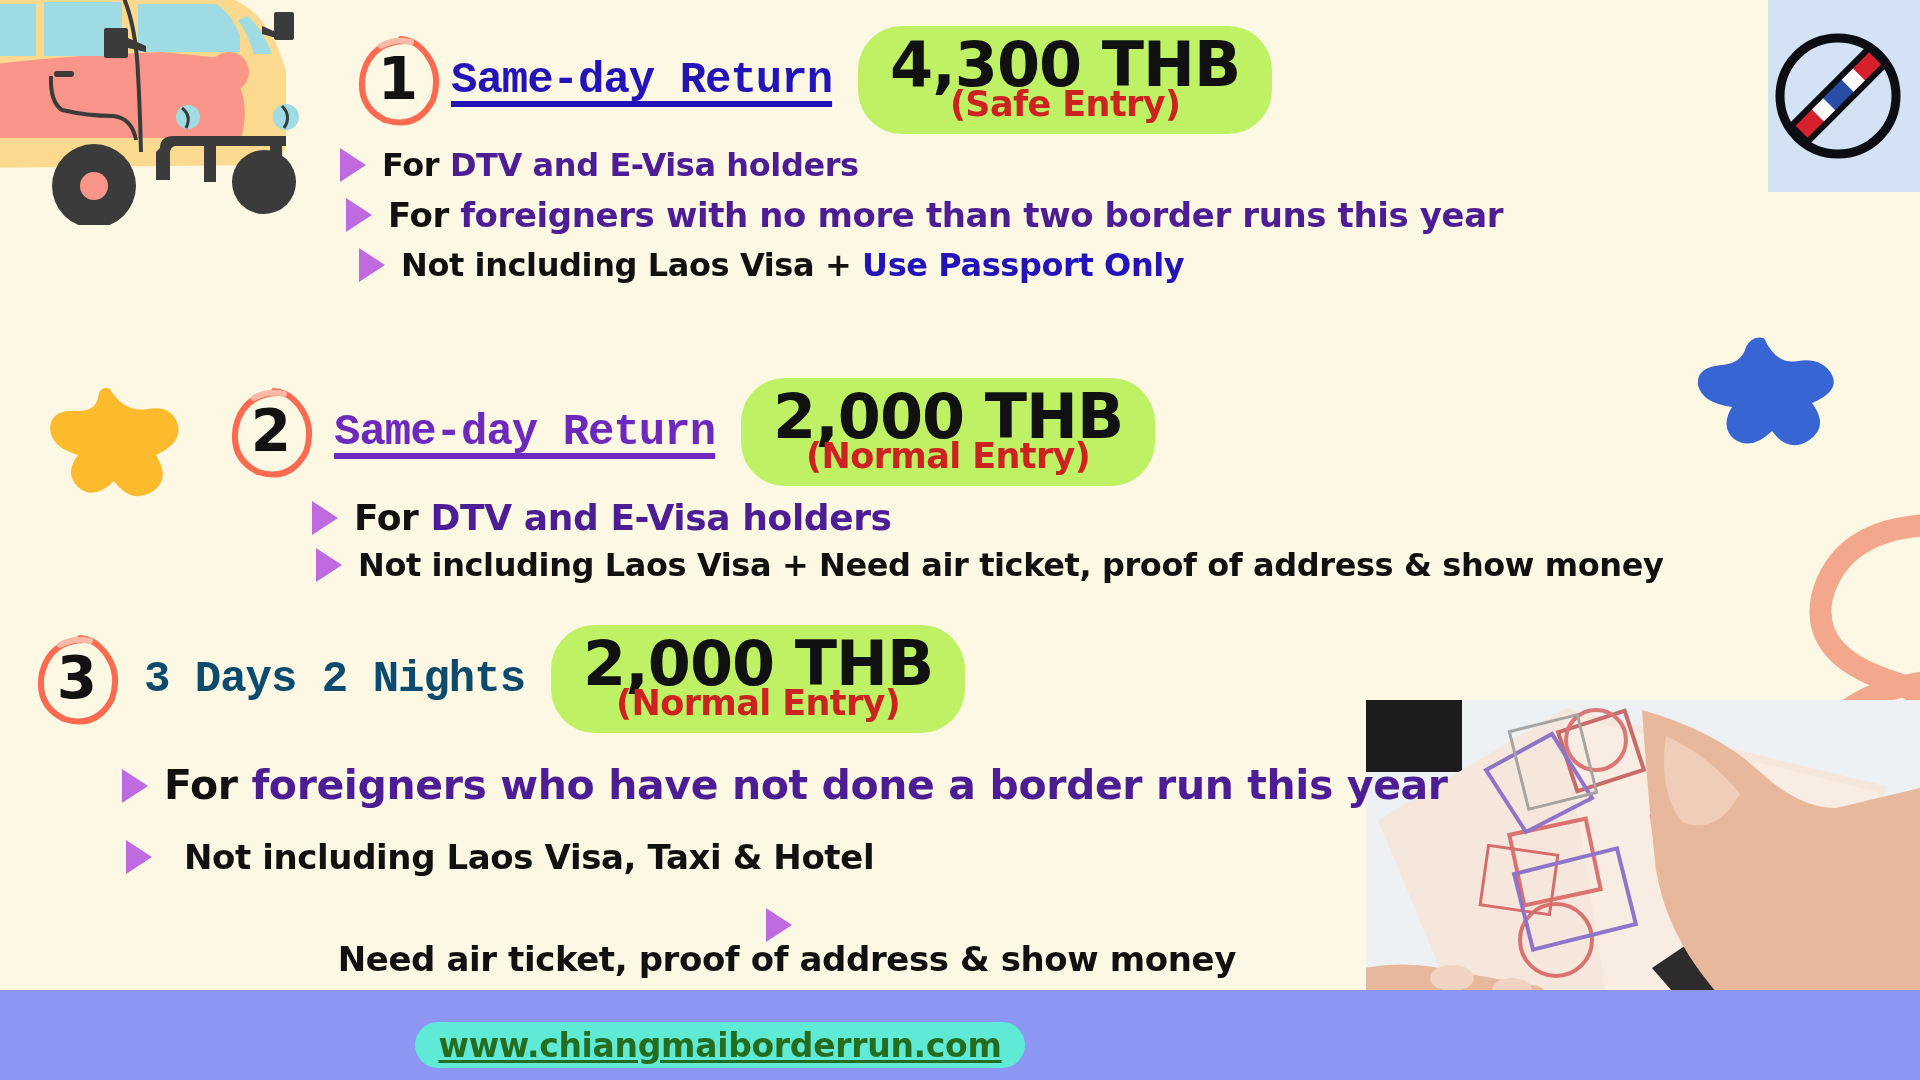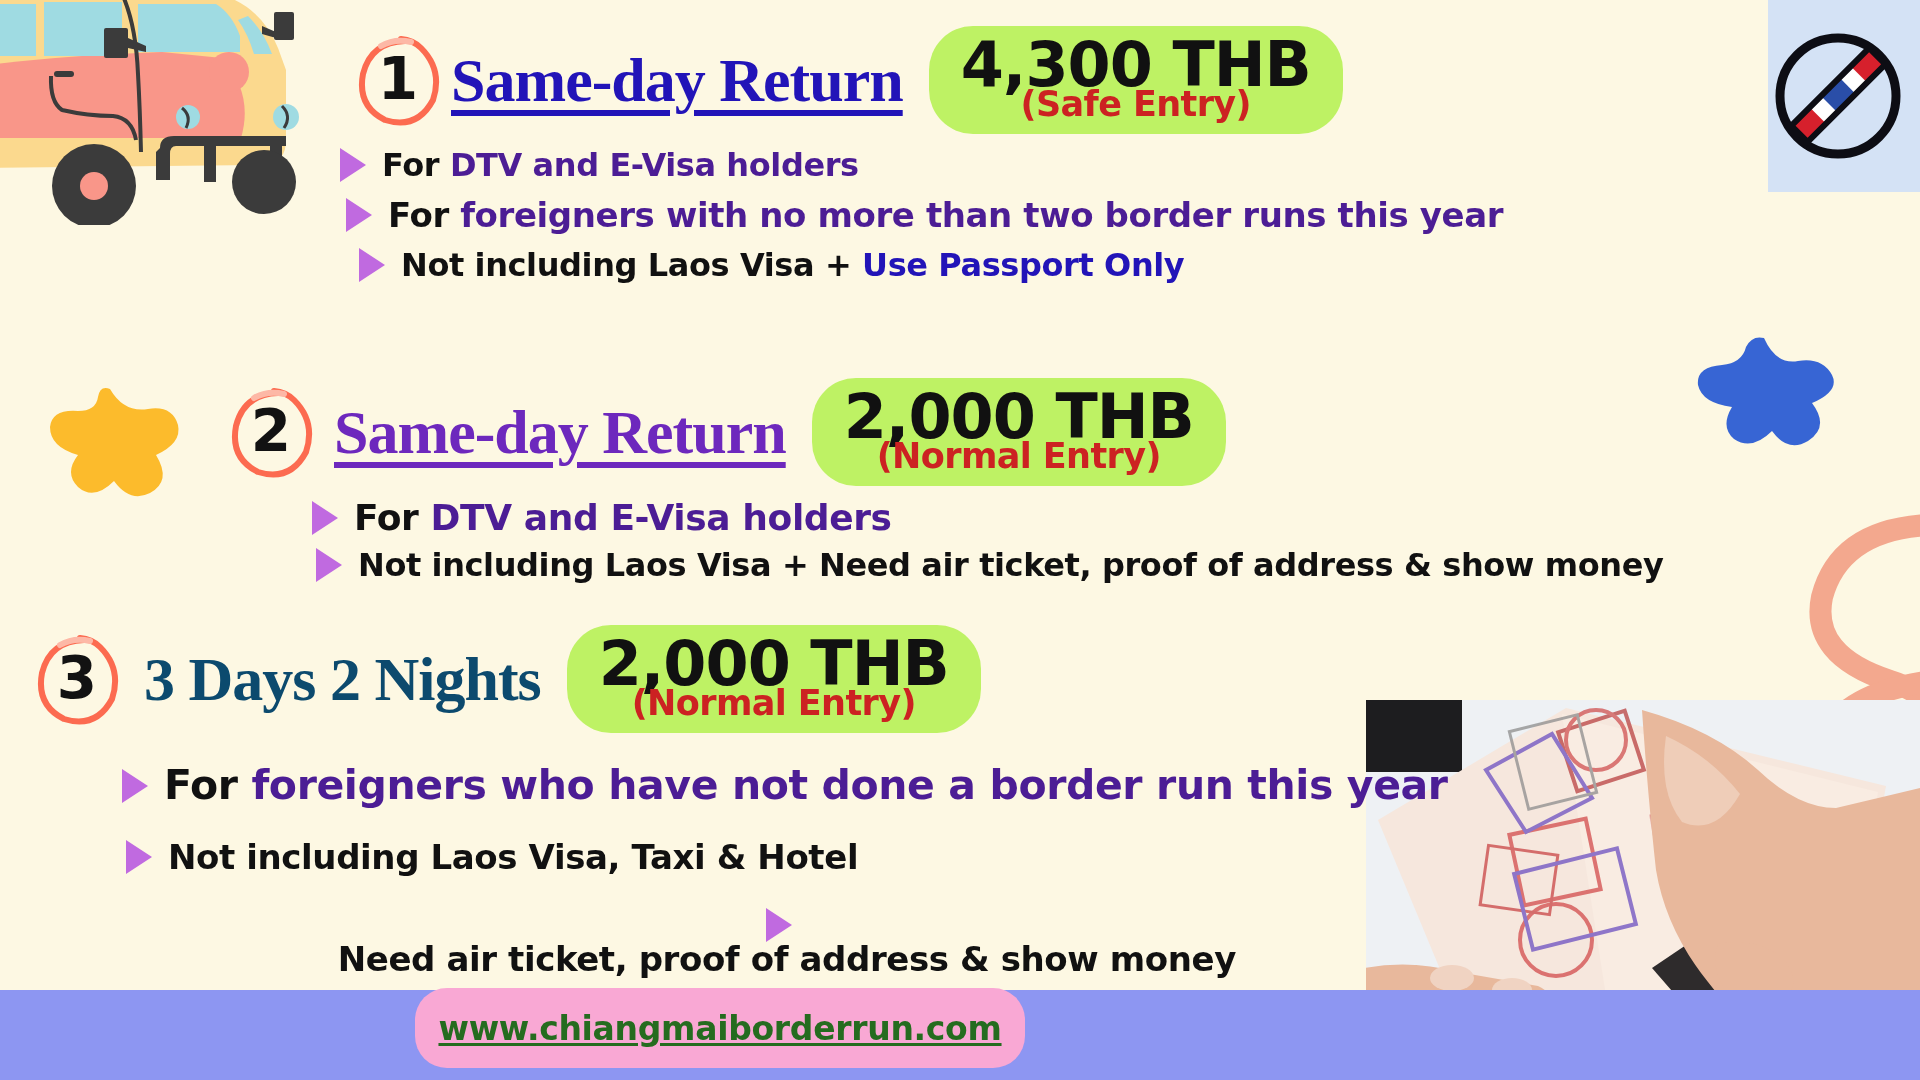--- a/index.html
+++ b/index.html
@@ -53,22 +53,22 @@
   
   .footer-band {
     position: absolute;
     left: 0; bottom: 0;
     width: 1920px; height: 90px;
     background: #8d96f2;
   }
   .footer-pill {
     position: absolute;
     left: 415px; bottom: 12px;
-    width: 610px; height: 80px;
-    background: #f9a8d4;
+    width: 610px; height: 46px;
+    background: #5eead4;
     border-radius: 32px;
     display: flex;
     align-items: center;
     justify-content: center;
   }
   .footer-url {
     font-family: "DejaVu Sans", sans-serif;
     font-size: 33px;
     font-weight: 700;
     color: #256c1f;
@@ -113,23 +113,23 @@
     position: relative;
     font-family: "DejaVu Sans", sans-serif;
     font-size: 58px;
     font-weight: 700;
     color: #121212;
     line-height: 1;
     margin-top: -2px;
   }
 
   .title {
-    font-family: Liberation Serif, serif;
-    font-weight: 700;
-    font-size: 62px;
+    font-family: Liberation Mono, monospace;
+    font-weight: 700;
+    font-size: 44px;
     line-height: 1;
     letter-spacing: -1px;
     text-decoration: underline;
     text-decoration-thickness: 6px;
     text-underline-offset: 9px;
     white-space: nowrap;
   }
   .title.plain { text-decoration: none; }
 
   
@@ -380,21 +380,21 @@
           <span class="entry">(Normal Entry)</span>
         </div>
       </div>
       <div class="bullets" style="margin-left:122px;margin-top:32px;">
         <div class="bullet" style="margin-bottom:34px;">
           <span class="tri"></span>
           <span class="btext" style="font-size:41px;"><span>For </span><span class="em-red">foreigners who have not done a border run this year</span></span>
         </div>
         <div class="bullet" style="margin-bottom:34px;margin-left:4px;">
           <span class="tri"></span>
-          <span class="btext" style="font-size:34px;"><span>Not including Laos Visa, Taxi &amp; Hotel</span></span>
+          <span class="btext" style="font-size:34px;margin-left:16px;"><span>Not including Laos Visa, Taxi &amp; Hotel</span></span>
         </div>
         <div class="bullet" style="margin-left:4px;flex-direction:column;">
           <span class="tri"></span>
           <span class="btext" style="font-size:34px;"><span>Need air ticket, proof of address &amp; show money</span></span>
         </div>
       </div>
     </div>
 
   </div>
 

